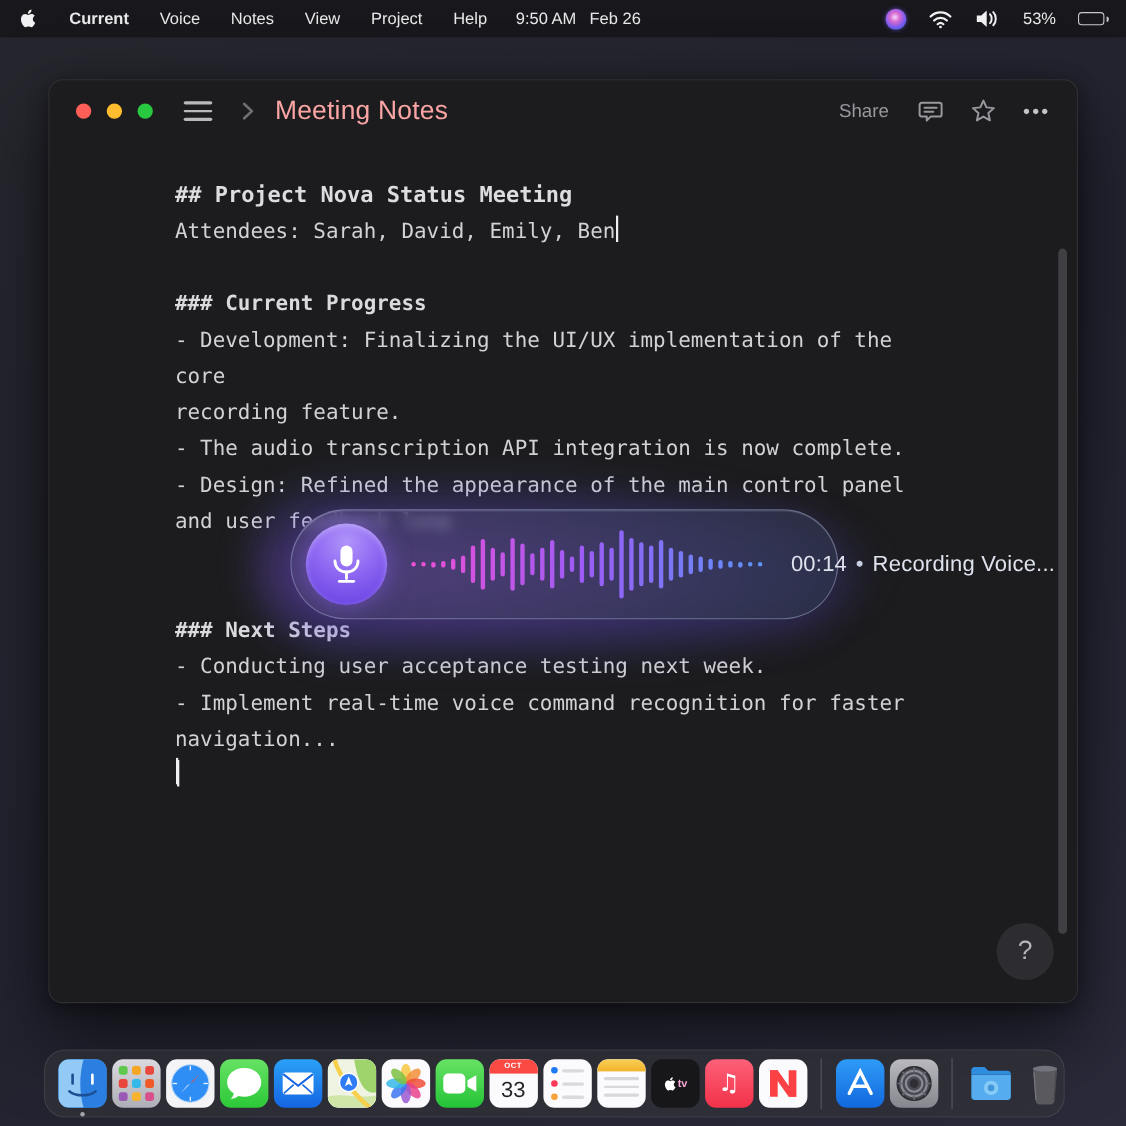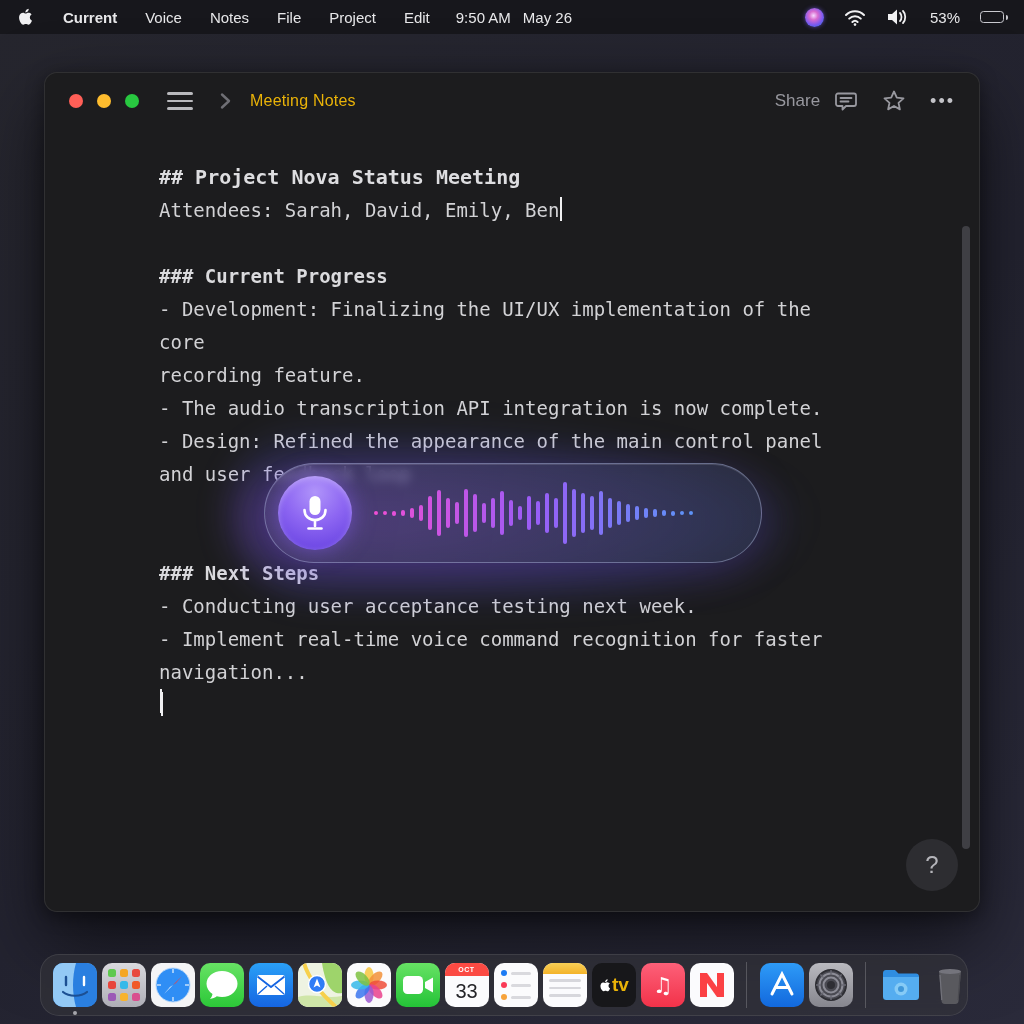--- a/index.html
+++ b/index.html
@@ -33,24 +33,24 @@
     box-shadow:0 30px 70px rgba(0,0,0,.55), 0 4px 18px rgba(0,0,0,.4);}
   .titlebar{position:absolute;top:0;left:0;right:0;height:56px;display:flex;align-items:center;padding:0 24px;}
   .lights{display:flex;gap:14px;margin-right:28px;}
   .light{width:14px;height:14px;border-radius:50%;}
   .light.red{background:#ff5f57;}
   .light.yellow{background:#febc2e;}
   .light.green{background:#28c840;}
   .hamburger{display:flex;flex-direction:column;gap:5px;width:26px;margin-right:26px;cursor:default;}
   .hamburger span{height:2.5px;background:#b9b9bd;border-radius:2px;}
   .crumb-chevron{color:#6f6f75;margin-right:18px;display:flex;}
-  .win-title{font-size:16px;color:#eab308;letter-spacing:.2px;}
+  .win-title{font-size:24px;color:#fca5a5;letter-spacing:.2px;}
   .titlebar .spacer{flex:1;}
   .tool{display:flex;align-items:center;color:#98989f;}
-  .share-label{font-size:17px;color:#98989f;margin-right:14px;}
+  .share-label{font-size:17px;color:#98989f;margin-right:26px;}
   .tool-icon{margin-right:24px;display:flex;}
   .ellipsis{font-size:18px;letter-spacing:2px;color:#c3c3c8;margin-right:0;}
 
   
   .doc{position:absolute;left:114px;top:88px;width:740px;
     font-family:"DejaVu Sans Mono", monospace;font-size:19px;color:#d2d2d5;}
   .doc-line{height:33px;line-height:33px;white-space:pre;}
   .doc-line.h2{font-weight:bold;font-size:20px;color:#dddde0;}
   .doc-line.h3{font-weight:bold;color:#dadadd;}
   .doc-line.spacer{height:33px;}
@@ -117,44 +117,44 @@
     font-size:20px;color:#242428;font-weight:400;}
   .notes-top{width:100%;height:11px;background:linear-gradient(180deg,#f8cf56,#f3b32a);}
   .notes-lines{flex:1;width:100%;padding:5px 6px;display:flex;flex-direction:column;gap:5px;}
   .notes-lines b{height:2.5px;background:#d7d7dc;border-radius:2px;display:block;}
   .rem-rows{width:100%;height:100%;padding:7px 7px;display:flex;flex-direction:column;justify-content:space-between;}
   .rem-row{display:flex;align-items:center;gap:4px;}
   .rem-row s{width:6px;height:6px;border-radius:50%;display:block;}
   .rem-row b{flex:1;height:3px;background:#d9d9de;border-radius:2px;display:block;}
   .lp-grid{display:grid;grid-template-columns:repeat(3,8px);grid-template-rows:repeat(3,8px);gap:4px;}
   .lp-grid s{border-radius:2.5px;display:block;}
-  .tv-text{color:#eab308;font-size:19px;font-weight:bold;letter-spacing:0;}
+  .tv-text{color:#f9a8d4;font-size:10px;font-weight:bold;letter-spacing:0;}
   .music-note{color:#fff;font-size:22px;font-family:"DejaVu Sans", sans-serif;}
 </style>
 </head>
 <body>
 
 <div class="menubar">
   <div class="left">
     <span class="apple">
       <svg width="17" height="20" viewBox="0 0 20 24" fill="#f0f0f2">
         <path d="M16.4 12.6c0-2.4 2-3.6 2.1-3.7-1.1-1.7-2.9-1.9-3.5-1.9-1.5-.2-2.9.9-3.6.9-.8 0-1.9-.9-3.2-.9-1.6 0-3.1.9-3.9 2.4-1.7 2.9-.4 7.2 1.2 9.5.8 1.2 1.7 2.4 3 2.4 1.2 0 1.7-.8 3.1-.8 1.4 0 1.9.8 3.2.8 1.3 0 2.1-1.2 2.9-2.3.9-1.3 1.3-2.6 1.3-2.7-.1-.1-2.6-1-2.6-3.7z"></path>
         <path d="M14 5.2c.7-.8 1.1-2 1-3.2-1 .1-2.2.7-2.9 1.5-.6.7-1.2 1.9-1 3.1 1.1.1 2.2-.6 2.9-1.4z"></path>
       </svg>
     </span>
     <span class="app-name">Current</span>
     <span>Voice</span>
     <span>Notes</span>
-    <span>File</span>
+    <span>View</span>
     <span>Project</span>
-    <span>Edit</span>
+    <span>Help</span>
   </div>
   <div class="clock">
     <span>9:50 AM</span>
-    <span>May 26</span>
+    <span>Feb 26</span>
   </div>
   <div class="spacer"></div>
   <div class="right">
     <span class="siri-orb"></span>
     <span style="display:flex;">
       <svg width="22" height="17" viewBox="0 0 22 17" fill="none" stroke="#f0f0f2" stroke-width="2" stroke-linecap="round">
         <path d="M2 6 C7 1, 15 1, 20 6"></path>
         <path d="M5.2 9.6 C8.5 6.4, 13.5 6.4, 16.8 9.6"></path>
         <path d="M8.4 13 C10 11.5, 12 11.5, 13.6 13"></path>
         <circle cx="11" cy="15.6" r="1.3" fill="#f0f0f2" stroke="none"></circle>
@@ -258,20 +258,23 @@
           <i style="height: 24px; background: rgb(121, 122, 247);"></i>
           <i style="height: 18px; background: rgb(118, 125, 247);"></i>
           <i style="height: 14px; background: rgb(115, 128, 247);"></i>
           <i style="height: 10px; background: rgb(111, 131, 247);"></i>
           <i style="height: 8px; background: rgb(108, 134, 247);"></i>
           <i style="height: 6px; background: rgb(104, 138, 247);"></i>
           <i style="height: 5px; background: rgb(101, 141, 247);"></i>
           <i style="height: 4px; background: rgb(97, 144, 247);"></i>
           <i style="height: 4px; background: rgb(94, 147, 247);"></i>
         </div>
+      <div class="pill-label">
+        <span>00:14</span><span class="dot-sep">•</span><span>Recording Voice...</span>
+      </div>
     </div>
   </div>
 
   <div class="help-btn">
     <span>?</span>
   </div>
 </div>
 
 <div class="dock" id="dock">
     <div class="dock-item" title="Finder">

